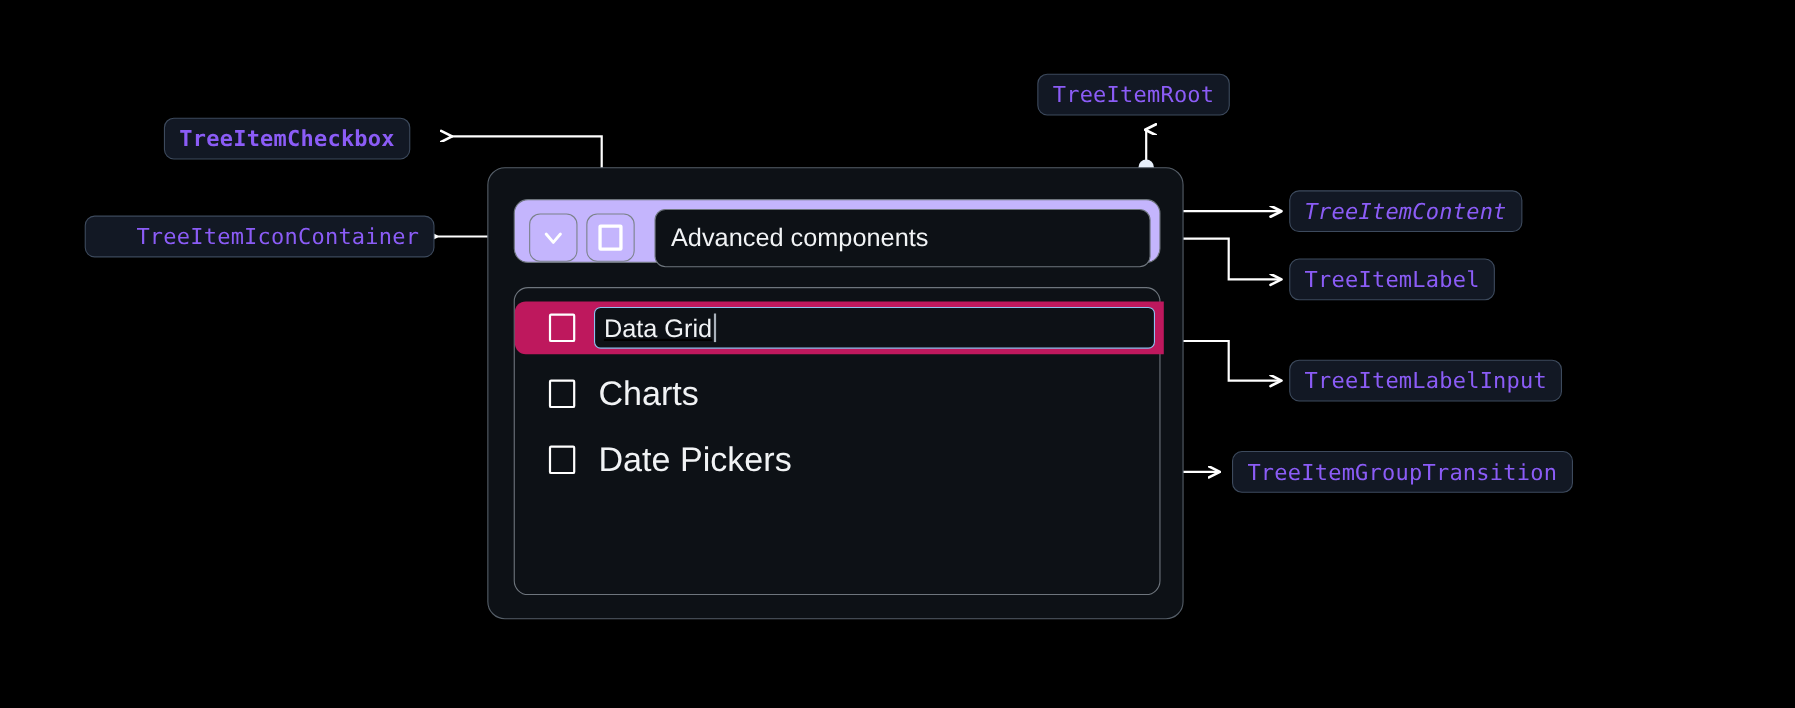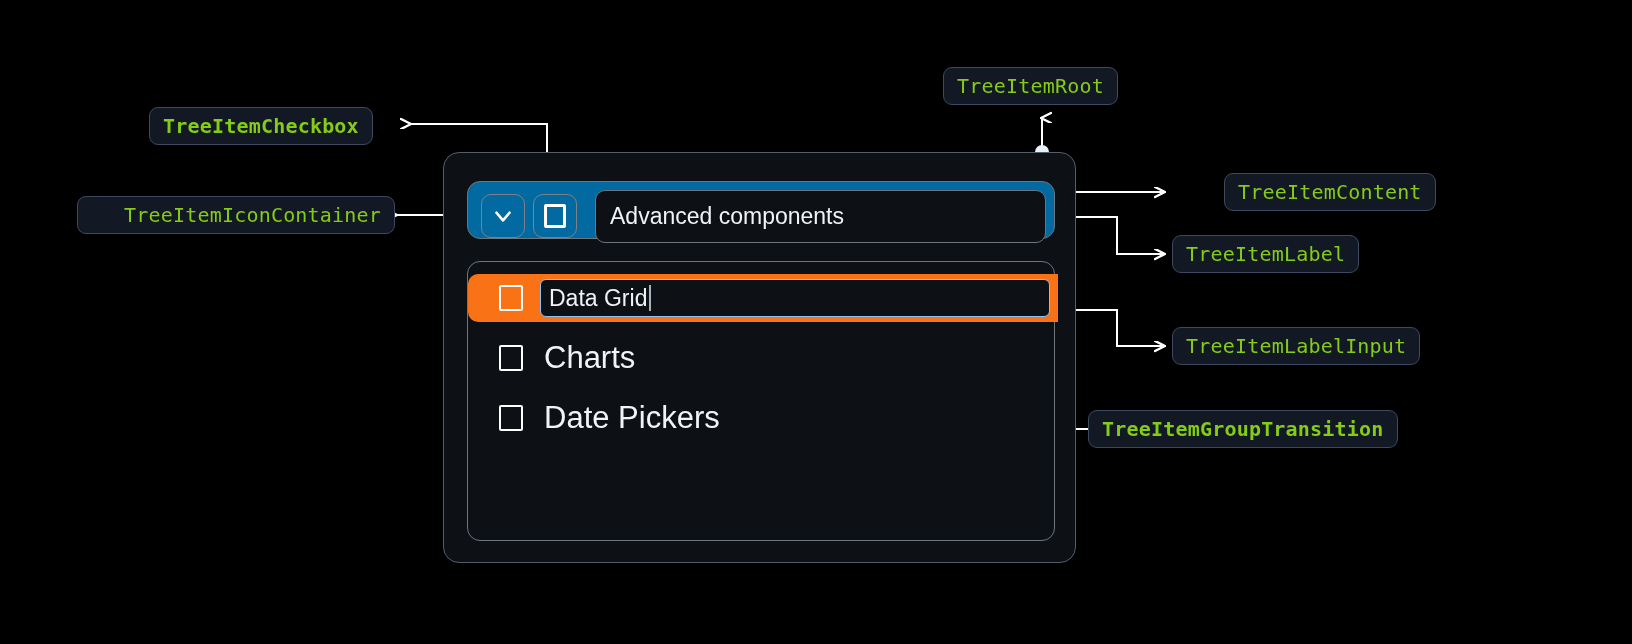--- a/index.html
+++ b/index.html
@@ -29,21 +29,21 @@
   .chip {
     position: absolute;
     display: flex;
     align-items: center;
     box-sizing: border-box;
     height: 38px;
     padding: 0 13px;
     border-radius: 9px;
     background: #121824;
     border: 1px solid #3d4a5d;
-    color: #84cc16;
+    color: #8b5cf6;
     font-family: "DejaVu Sans Mono", "Liberation Mono", monospace;
     font-size: 20px;
     letter-spacing: 0.2px;
     white-space: nowrap;
   }
 
   
   #root-card {
     position: absolute;
     left: 443px;
@@ -59,21 +59,21 @@
   
   #content-box {
     position: absolute;
     left: 23px;
     top: 28px;
     width: 588px;
     height: 58px;
     box-sizing: border-box;
     border: 1.5px solid #6e757d;
     border-radius: 13px;
-    background: #0369a1;
+    background: #c4b5fd;
     display: flex;
     align-items: center;
     padding: 12px 0 0 13px;
   }
 
   
   #icon-container {
     width: 44px;
     height: 44px;
     flex: none;
@@ -140,23 +140,24 @@
 
   .tree-row {
     position: relative;
     display: flex;
     align-items: center;
     height: 48px;
     margin-bottom: 12px;
     padding-left: 31px;
   }
   .tree-row.selected {
-    background: #f97316;
+    background: #be185d;
     border-radius: 10px 0 0 10px;
     margin-right: -4px;
+    text-decoration: underline;
   }
   .row-cb {
     width: 24px;
     height: 26px;
     flex: none;
     box-sizing: border-box;
     border: 2.5px solid #ffffff;
     border-radius: 2px;
   }
   .row-text {
@@ -278,21 +279,21 @@
 
     </div>
   </div>
 
   <div class="chip" style="left:149px; top:107px;font-weight:bold;">TreeItemCheckbox</div>
 
   <div class="chip" style="left:77px; top:196px;padding-left:46px;">TreeItemIconContainer</div>
 
   <div class="chip" style="left:943px; top:67px;">TreeItemRoot</div>
 
-  <div class="chip" style="left:1224px; top:173px;">TreeItemContent</div>
+  <div class="chip" style="left:1172px; top:173px;font-style:italic;">TreeItemContent</div>
 
   <div class="chip" style="left:1172px; top:235px;">TreeItemLabel</div>
 
   <div class="chip" style="left:1172px; top:327px;">TreeItemLabelInput</div>
 
-  <div class="chip" style="left:1088px; top:410px;font-weight:bold;">TreeItemGroupTransition</div>
+  <div class="chip" style="left:1120px; top:410px;">TreeItemGroupTransition</div>
 
 </div>
 
 </body></html>

